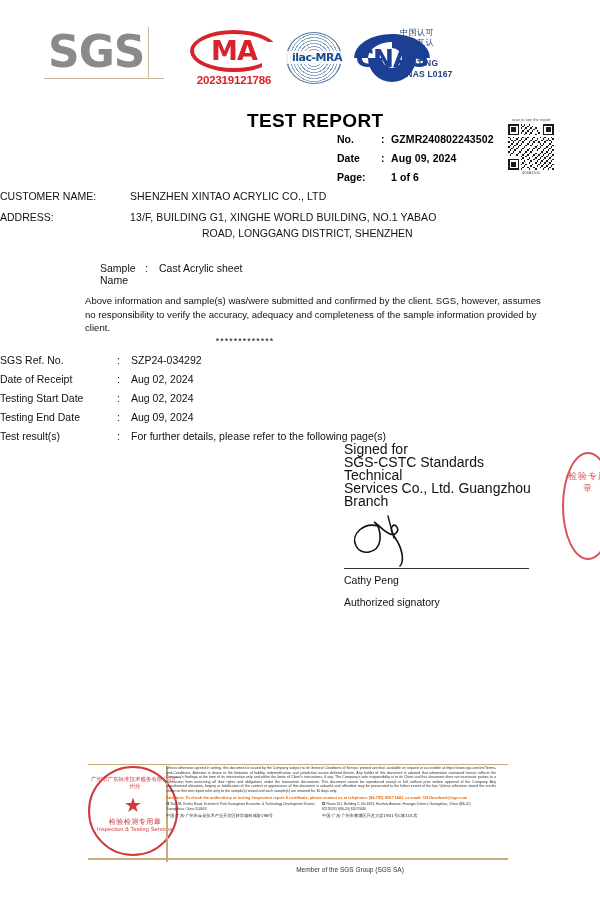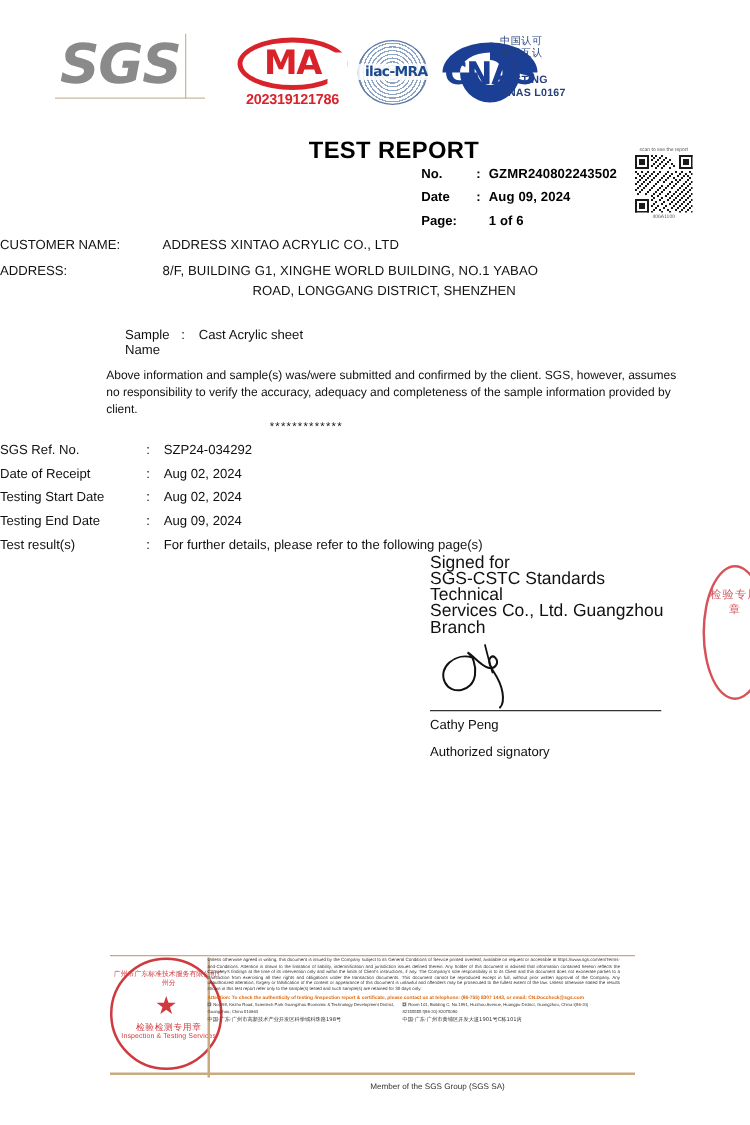--- a/index.html
+++ b/index.html
@@ -11,21 +11,21 @@
   }
   .page { position: relative; width: 600px; height: 900px; background:#fff; }
 
   
   .header { position: absolute; left: 0; top: 0; width: 600px; height: 110px; }
 
   .sgs-logo {
     position: absolute; left: 48px; top: 30px;
     font-family: "DejaVu Sans", sans-serif;
     font-weight: bold; font-size: 44px; letter-spacing: -1px;
-    color: #8a8a8a; line-height: 1; font-style: italic;
+    color: #8a8a8a; line-height: 1;
   }
   .sgs-rule-v {
     position: absolute; left: 148px; top: 27px; width: 1px; height: 52px;
     background: #c9b99a;
   }
   .sgs-rule-h {
     position: absolute; left: 44px; top: 78px; width: 120px; height: 1px;
     background: #c9b99a;
   }
 
@@ -513,26 +513,26 @@
           <rect x="28" y="28" width="1" height="1"></rect>
       </g>
     </svg>
     <div class="qr-sub">406A1100</div>
   </div>
 
   <div class="body-area">
 
     <div class="frow">
       <div class="flabel">CUSTOMER NAME:</div>
-      <div class="fvalue">ADDRESS XINTAO ACRYLIC CO., LTD</div>
+      <div class="fvalue">SHENZHEN XINTAO ACRYLIC CO., LTD</div>
     </div>
 
     <div class="frow" style="margin-top:9px">
       <div class="flabel">ADDRESS:</div>
-      <div class="fvalue">8/F, BUILDING G1, XINGHE WORLD BUILDING, NO.1 YABAO</div>
+      <div class="fvalue">13/F, BUILDING G1, XINGHE WORLD BUILDING, NO.1 YABAO</div>
     </div>
     <div class="addr-cont">ROAD, LONGGANG DISTRICT, SHENZHEN</div>
 
     <div class="sample-block">
       <div class="srow">
         <div class="slabel">Sample Name</div>
         <div class="scolon">:</div>
         <div class="svalue">Cast Acrylic sheet</div>
       </div>
       <div class="disclaimer">Above information and sample(s) was/were submitted and confirmed by the client. SGS, however, assumes no responsibility to verify the accuracy, adequacy and completeness of the sample information provided by client.</div>

